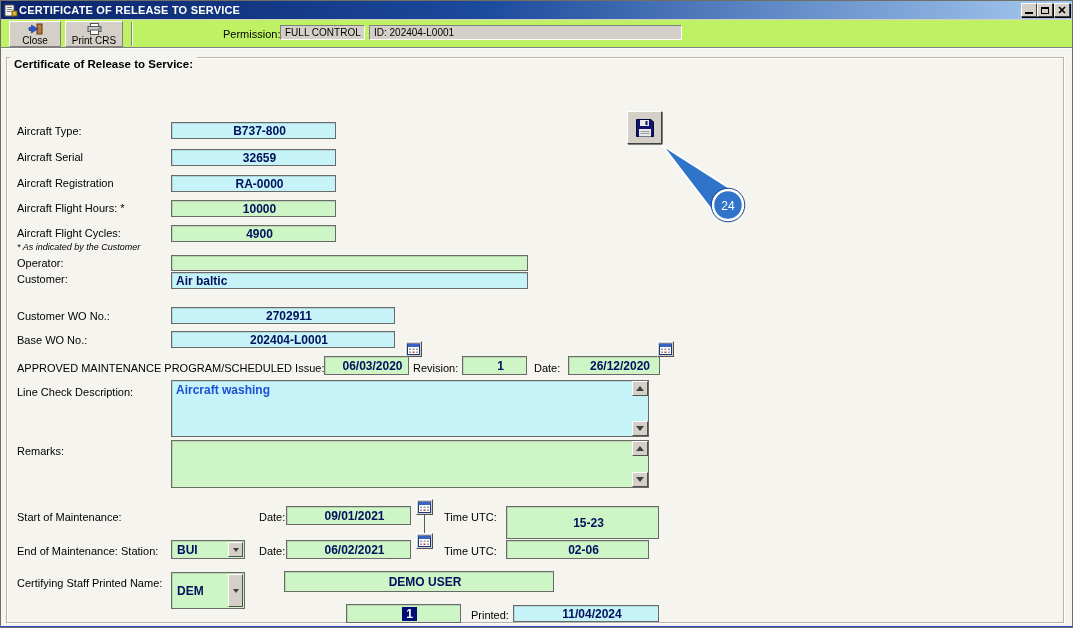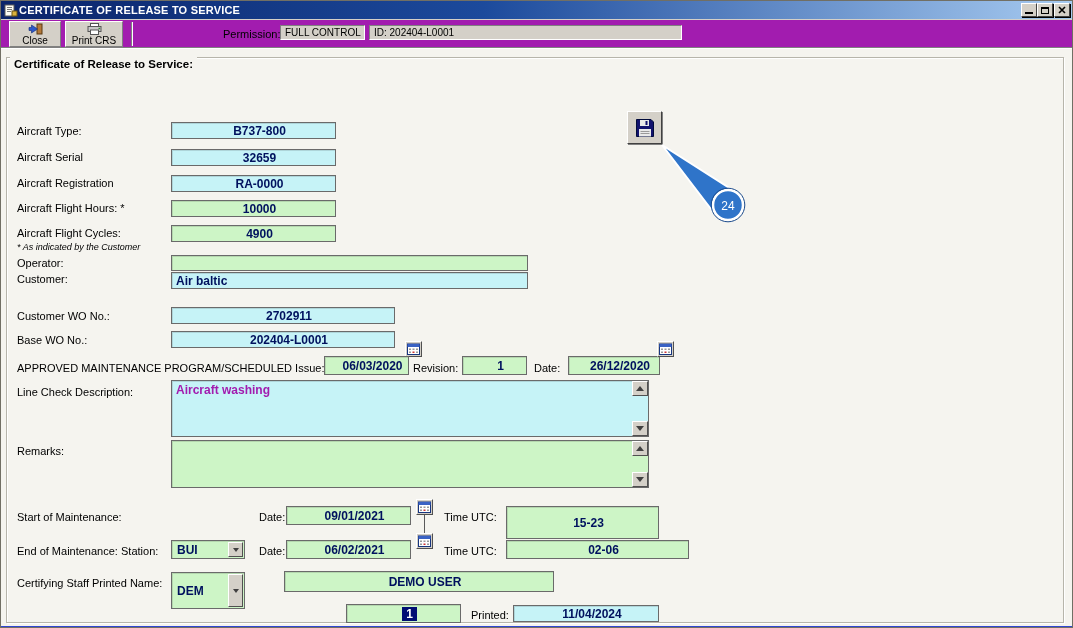--- a/index.html
+++ b/index.html
@@ -12,21 +12,21 @@
   .abs{position:absolute;}
   
   .titlebar{position:absolute;left:0;top:0;width:100%;height:18px;
     background:linear-gradient(to right,#0a246a,#1c4a9c 45%,#a6caf0);
     display:flex;align-items:center;color:#fff;}
   .titletext{font-size:11px;font-weight:bold;margin-left:4px;letter-spacing:.2px;white-space:nowrap;}
   .winbtn{position:absolute;top:2px;width:16px;height:14px;background:#d4d0c8;
     border:1px solid;border-color:#fff #404040 #404040 #fff;box-shadow:1px 1px 0 #000;
     display:flex;align-items:center;justify-content:center;}
   
-  .toolbar{position:absolute;left:0;top:19px;width:100%;height:28px;background:#a21caf;}
+  .toolbar{position:absolute;left:0;top:19px;width:100%;height:28px;background:#bef264;}
   .tbtn{position:absolute;top:1px;height:26px;background:#d4d0c8;
     border:1px solid;border-color:#fff #808080 #808080 #fff;
     display:flex;flex-direction:column;align-items:center;justify-content:center;gap:1px;cursor:default;}
   .tbtn .cap{font-size:10px;color:#000;line-height:10px;}
   .sunken{border:1px solid;border-color:#808080 #fff #fff #808080;background:#d4d0c8;}
   .tbfield{position:absolute;top:5px;height:15px;font-size:10px;color:#000;
     display:flex;align-items:center;padding:0 4px;white-space:nowrap;}
   .tlabel{position:absolute;top:8px;font-size:11px;color:#000;white-space:nowrap;}
   .tbdivider{position:absolute;left:0;top:46px;width:100%;height:2px;
     border-top:1px solid #808080;border-bottom:1px solid #fff;}
@@ -38,21 +38,21 @@
     font-size:11.5px;font-weight:bold;color:#000;white-space:nowrap;}
   .lbl{position:absolute;font-size:11px;color:#000;white-space:nowrap;}
   .foot{position:absolute;font-size:9px;font-style:italic;color:#000;white-space:nowrap;}
   .field{position:absolute;border:1px solid #6a6a6a;box-shadow:inset 1px 1px 0 rgba(0,0,0,.12);
     display:flex;align-items:center;justify-content:center;
     font-size:12px;font-weight:bold;color:#00115e;overflow:hidden;padding-left:12px;}
   .field.left{justify-content:flex-start;padding-left:4px;}
   .cyan{background:#c6f3f7;}
   .green{background:#cdf5c6;}
   .tarea{position:absolute;border:1px solid #6a6a6a;box-shadow:inset 1px 1px 0 rgba(0,0,0,.12);
-    font-size:12px;font-weight:bold;color:#a21caf;padding:2px 20px 2px 4px;}
+    font-size:12px;font-weight:bold;color:#1d4ed8;padding:2px 20px 2px 4px;}
   .sarr{position:absolute;width:16px;height:15px;background:#d4d0c8;
     border:1px solid;border-color:#fff #505050 #505050 #fff;
     display:flex;align-items:center;justify-content:center;}
   .tri-up{width:0;height:0;border-left:4px solid transparent;border-right:4px solid transparent;border-bottom:5px solid #404040;}
   .tri-dn{width:0;height:0;border-left:4px solid transparent;border-right:4px solid transparent;border-top:5px solid #404040;}
   .calbtn{position:absolute;width:17px;height:16px;background:#d4d0c8;
     border:1px solid;border-color:#fff #505050 #505050 #fff;
     display:flex;align-items:center;justify-content:center;}
   .combo{position:absolute;border:1px solid #6a6a6a;box-shadow:inset 1px 1px 0 rgba(0,0,0,.12);
     display:flex;align-items:center;padding-left:5px;
@@ -246,21 +246,21 @@
         <rect x="0.5" y="1" width="12" height="3" fill="#3a62c4"></rect>
         <rect x="2" y="5.5" width="2" height="1.5" fill="#999"></rect>
           <rect x="5.5" y="5.5" width="2" height="1.5" fill="#999"></rect>
           <rect x="9" y="5.5" width="2" height="1.5" fill="#999"></rect>
         <rect x="2" y="8.5" width="2" height="1.5" fill="#999"></rect>
           <rect x="5.5" y="8.5" width="2" height="1.5" fill="#c33"></rect>
           <rect x="9" y="8.5" width="2" height="1.5" fill="#999"></rect>
       </svg>
     </div>
     <span class="lbl" style="left:443px;top:496px">Time UTC:</span>
-    <div class="field green" style="left:505px;top:491px;width:183px;height:19px">02-06</div>
+    <div class="field green" style="left:505px;top:491px;width:143px;height:19px">02-06</div>
 
     <span class="lbl" style="left:16px;top:528px">Certifying Staff Printed Name:</span>
     <div class="combo green" style="left:170px;top:523px;width:74px;height:37px">
       <span>DEM</span>
       <span class="ddbtn">
           <span class="tri-dn" style="border-left-width:3.5px;border-right-width:3.5px;border-top-width:4px"></span>
         </span>
     </div>
     <div class="field green" style="left:283px;top:522px;width:270px;height:21px">DEMO USER</div>
 

